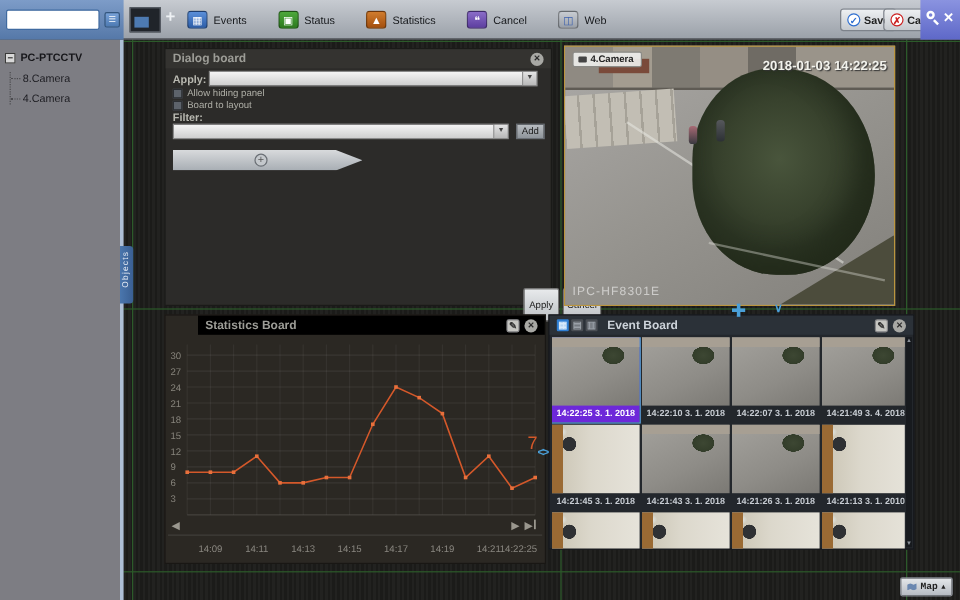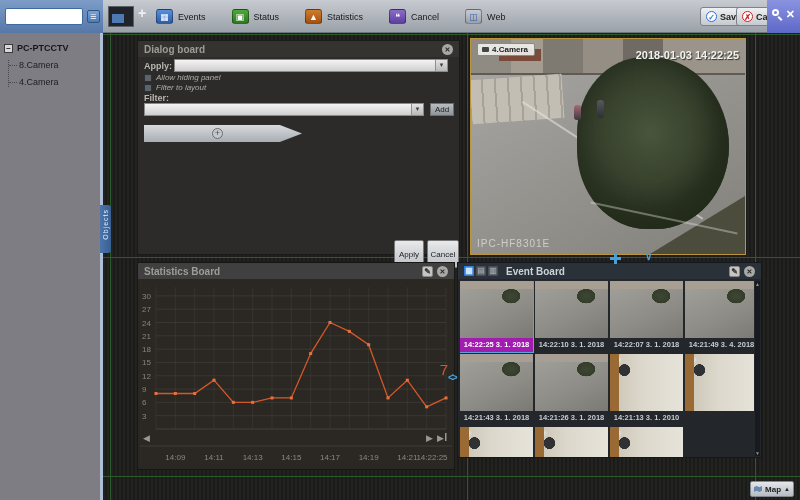--- a/index.html
+++ b/index.html
@@ -90,32 +90,32 @@
   #dialog-board { left:137px; top:40px; width:323px; height:215px; background:#2c2b29;
     border:1px solid #1a1a18; }
   #dialog-board .p-title { background:#343330; }
   .fld-label { position:absolute; font-size:9px; font-weight:bold; color:#b8b8b0; }
   .combo { position:absolute; height:13px; background:linear-gradient(#f4f4f4,#cfcfcf);
     border:1px solid #8a8a8a; }
   .combo .dd { position:absolute; right:0; top:0; bottom:0; width:12px;
     background:linear-gradient(#e4e4e4,#b8b8b8); border-left:1px solid #909090;
     color:#444; font-size:6px; line-height:11px; text-align:center; }
   .chk-row { position:absolute; left:6px; display:flex; align-items:center; gap:4px;
-    font-size:8px; color:#aeaea6;font-style:italic; }
+    font-size:8px; color:#aeaea6; }
   .chk { width:8px; height:8px; background:#5d636b; border:1px solid #2c2f33; }
   .add-btn { position:absolute; height:13px; background:linear-gradient(#b8bcc0,#8f959b);
     border:1px solid #6a6f75; font-size:8px; color:#1d1d1d; font-family:inherit; }
   .banner { position:absolute; left:6px; top:66px; width:158px; height:17px;
     background:linear-gradient(#d8dadc,#a8aeb4);
     clip-path:polygon(0 0,86% 0,100% 50%,86% 100%,0 100%); }
   .banner .plus { position:absolute; left:68px; top:3px; width:11px; height:11px;
     border:1px solid #6a6f75; border-radius:50%; color:#555; font-size:9px; line-height:9px;
     text-align:center; background:#c4c8cc; }
   .dlg-btn { position:absolute; top:199px; height:28px; background:linear-gradient(#e8eaec,#bcc0c4);
-    border:1px solid #777; border-radius:2px; font-size:8px; color:#222; font-family:inherit; }
+    border:1px solid #777; border-radius:2px; font-size:8px; color:#222; font-family:inherit;margin-left:42px; }
 
   
   #camera-panel { left:470px; top:38px; width:276px; height:217px;
     border:1px solid #bb953e; overflow:hidden; background:#8e8d88; }
   .sky { position:absolute; left:0; top:0; right:0; height:36px;
     background:linear-gradient(90deg,#8f8a82 0 40px,#a39c90 40px 72px,#7e7a72 72px 112px,
       #958e84 112px 152px,#6f6b64 152px 192px,#9a948a 192px 100%);
     border-bottom:2px solid #5f5b54; }
   .roof { position:absolute; left:28px; top:10px; width:42px; height:12px; background:#7a4a3a; }
   .road { position:absolute; left:0; top:36px; right:0; bottom:0;
@@ -142,36 +142,36 @@
     font-size:8px; font-weight:bold; color:#222; display:flex; align-items:center; gap:3px; }
   .cam-chip .camico { width:7px; height:5px; background:#444; border-radius:1px; }
   .cam-ts { position:absolute; right:6px; top:10px; font-size:11px; font-weight:bold;
     color:#f2f2ec; text-shadow:1px 1px 1px #333; }
   .cam-wm { position:absolute; left:6px; bottom:5px; font-size:10px;
     color:rgba(255,255,255,0.55); letter-spacing:1px; }
 
   
   #stats-panel { left:137px; top:262px; width:318px; height:208px; background:#2b2823;
     border:1px solid #191714; }
-  #stats-panel .p-title { background:#404040; }
+  #stats-panel .p-title { background:#000000;margin-left:27px; }
   #stats-chart { position:absolute; left:2px; top:16px; }
   .cur-val { position:absolute; right:6px; top:98px; color:#d4582a; font-size:15px; }
 
   
   #event-panel { left:457px; top:262px; width:305px; height:196px; background:#23272c;
     border:1px solid #14171b; }
   #event-panel .p-title { background:#2b3138; color:#ccd2d9; }
   .view-ic { width:10px; height:10px; font-size:8px; line-height:10px; text-align:center;
     margin-right:2px; border-radius:1px; }
   .vi-grid { background:#2f7fd4; color:#d8eafa; }
   .vi-gray { background:#4a4e54; color:#9aa0a8; }
   #event-grid { position:absolute; left:2px; top:18px; right:7px; bottom:0; overflow:hidden;
     display:grid; grid-template-columns:repeat(4,73px); grid-auto-rows:71px; gap:2px; }
   .ev-cell { position:relative; }
-  .ev-cell.selected { background:#a21caf; outline:1px solid #5aa2e0; }
+  .ev-cell.selected { background:#6d28d9; outline:1px solid #5aa2e0; }
   .ev-img { width:73px; height:57px; }
   .ev-label { height:14px; font-size:7.5px; font-weight:bold; color:#c7ccd2; text-align:center;
     line-height:14px; }
   .ev-cell.selected .ev-label { color:#fff; }
   .scene-street { background:
     radial-gradient(closest-side at 72% 30%,#3d4733 0%,#333d2a 70%,rgba(0,0,0,0) 72%),
     linear-gradient(180deg,#a79f93 0,#a79f93 8px,rgba(0,0,0,0) 8px),
     linear-gradient(155deg,#a3a19c 0%,#8e8c87 60%,#7b7974 100%);
     background-size:46px 34px,100% 100%,100% 100%; background-position:66% 20%,0 0,0 0;
     background-repeat:no-repeat; }
@@ -191,21 +191,21 @@
   .move-handle { position:absolute; left:610px; top:253px; width:11px; height:11px; z-index:6; }
   .move-handle::before,.move-handle::after { content:""; position:absolute; background:#4a9fd8; }
   .move-handle::before { left:4px; top:0; width:3px; height:11px; }
   .move-handle::after { left:0; top:4px; width:11px; height:3px; }
   .chev-handle { position:absolute; left:645px; top:251px; color:#4a9fd8; font-size:10px;
     font-weight:bold; z-index:6; }
   .hresize-handle { position:absolute; left:448px; top:372px; color:#4a9fd8; font-size:10px;
     font-weight:bold; z-index:6; letter-spacing:-2px; }
   .map-btn { position:absolute; left:750px; top:481px; width:44px; height:16px; z-index:6;
     background:linear-gradient(#e4e7ea,#b6bbc2); border:1px solid #83888f; border-radius:2px;
-    font-size:8px; font-weight:bold; color:#222; font-family:Liberation Sans, sans-serif;
+    font-size:8px; font-weight:bold; color:#222; font-family:Liberation Mono, monospace;
     display:flex; align-items:center; justify-content:center; gap:3px; }
   .map-ic { width:8px; height:6px; background:#6a87b0; clip-path:polygon(0 20%,33% 0,66% 20%,100% 0,100% 80%,66% 100%,33% 80%,0 100%); }
 </style>
 </head>
 <body>
 
 <div id="app">
 
   <div class="main-area"></div>
   <div class="gline gv" style="left:110px"></div>
@@ -284,21 +284,21 @@
     <div class="fld-label" style="left:6px;top:20px">Apply:</div>
     <div class="combo" style="left:36px;top:18px;width:274px">
       <span class="dd">▼</span>
     </div>
     <div class="chk-row" style="top:32px">
       <span class="chk"></span>
       <span>Allow hiding panel</span>
     </div>
     <div class="chk-row" style="top:42px">
       <span class="chk"></span>
-      <span>Filter to layout</span>
+      <span>Board to layout</span>
     </div>
     <div class="fld-label" style="left:6px;top:52px">Filter:</div>
     <div class="combo" style="left:6px;top:62px;width:280px">
       <span class="dd">▼</span>
     </div>
     <button class="add-btn" style="left:292px;top:62px;width:24px">Add</button>
     <div class="banner" style="top:84px">
       <span class="plus">+</span>
     </div>
     <button class="dlg-btn" style="left:256px;width:30px">Apply</button>
@@ -422,20 +422,24 @@
         </div>
         <div class="ev-cell">
           <div class="ev-img scene-street"></div>
           <div class="ev-label">14:22:07 3. 1. 2018</div>
         </div>
         <div class="ev-cell">
           <div class="ev-img scene-street"></div>
           <div class="ev-label">14:21:49 3. 4. 2018</div>
         </div>
         <div class="ev-cell">
+          <div class="ev-img scene-office"></div>
+          <div class="ev-label">14:21:45 3. 1. 2018</div>
+        </div>
+        <div class="ev-cell">
           <div class="ev-img scene-street"></div>
           <div class="ev-label">14:21:43 3. 1. 2018</div>
         </div>
         <div class="ev-cell">
           <div class="ev-img scene-street"></div>
           <div class="ev-label">14:21:26 3. 1. 2018</div>
         </div>
         <div class="ev-cell">
           <div class="ev-img scene-office"></div>
           <div class="ev-label">14:21:13 3. 1. 2010</div>

